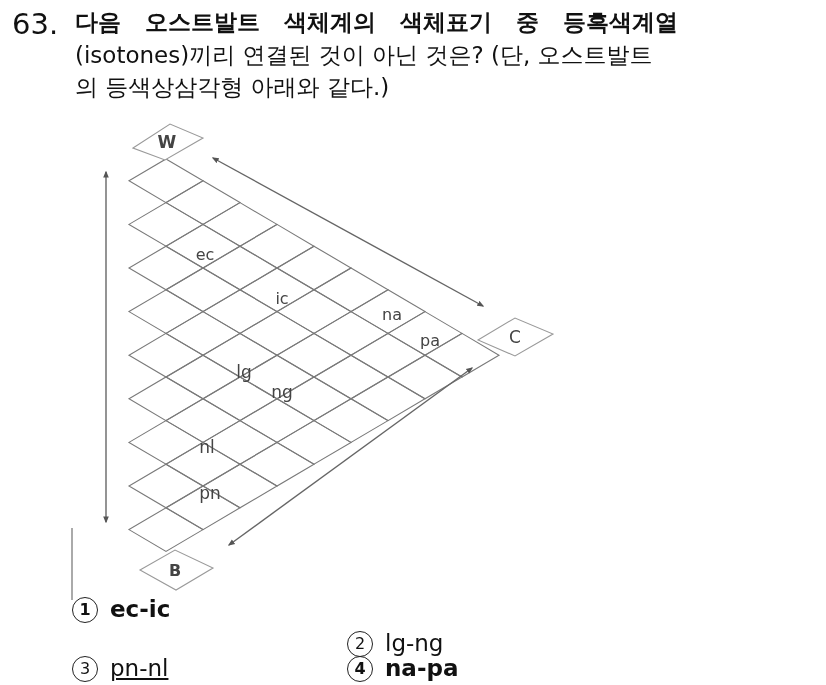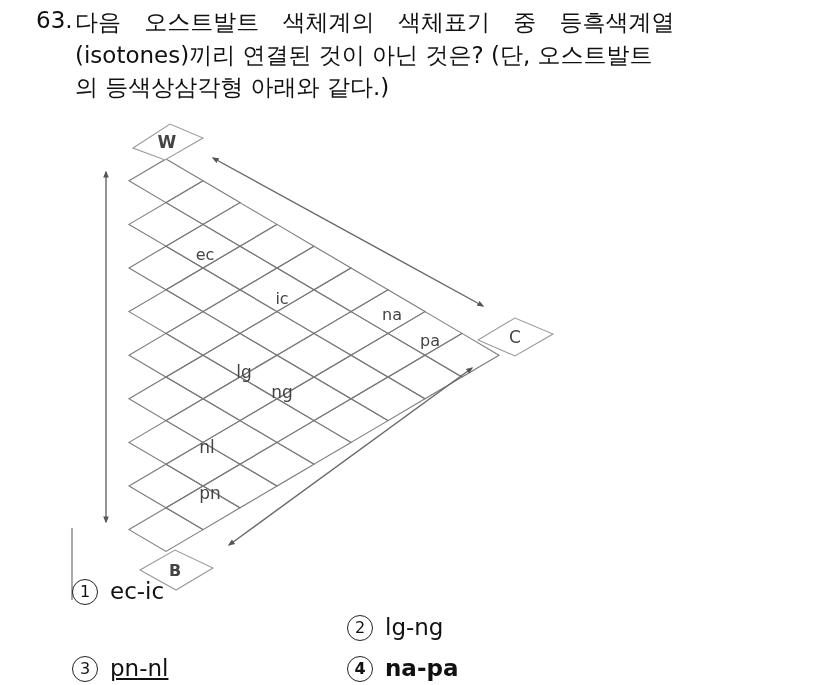--- a/index.html
+++ b/index.html
@@ -1,30 +1,30 @@
 <!DOCTYPE html>
 <html><head>
 <meta charset="utf-8">
 <style>
   html, body { margin: 0; padding: 0; background: #ffffff; }
   body { width: 826px; height: 685px; position: relative; overflow: hidden;
          font-family: "DejaVu Sans", "Liberation Sans", sans-serif; color: #111; }
-  .q-num { position: absolute; left: 36px; top: 7px; font-size: 23px; letter-spacing: 0px; }
+  .q-num { position: absolute; left: 12px; top: 7px; font-size: 29px; letter-spacing: 0px; }
   .q-line { position: absolute; left: 75px; font-size: 23px; white-space: nowrap; }
-  .q-line1 { top: 7px; word-spacing: 16px; }
+  .q-line1 { top: 7px; word-spacing: 16px; font-weight: bold; }
   .q-line2 { top: 40px; }
   .q-line3 { top: 72px; }
   .figure { position: absolute; left: 0; top: 0; width: 826px; height: 610px; }
   .figure text { font-family: "DejaVu Sans", "Liberation Sans", sans-serif; fill: #444; }
   .opt { position: absolute; font-size: 23px; white-space: nowrap; }
   .opt .circ { display: inline-block; width: 24px; height: 24px; border: 1.3px solid #222;
                border-radius: 50%; font-size: 16px; line-height: 24px; text-align: center;
                vertical-align: 2px; margin-right: 12px; }
-  .opt1 { left: 72px; top: 578px; }
-  .opt2 { left: 347px; top: 614px; }
+  .opt1 { left: 72px; top: 596px; font-weight: bold; }
+  .opt2 { left: 347px; top: 630px; }
   .opt3 { left: 72px; top: 655px; text-decoration: underline; }
   .opt4 { left: 347px; top: 655px; font-weight: bold; }
 </style>
 </head>
 <body>
 
 <div>
   <span class="q-num">63.</span>
   <div class="q-line q-line1">다음 오스트발트 색체계의 색체표기 중 등흑색계열</div>
   <div class="q-line q-line2">(isotones)끼리 연결된 것이 아닌 것은? (단, 오스트발트</div>

